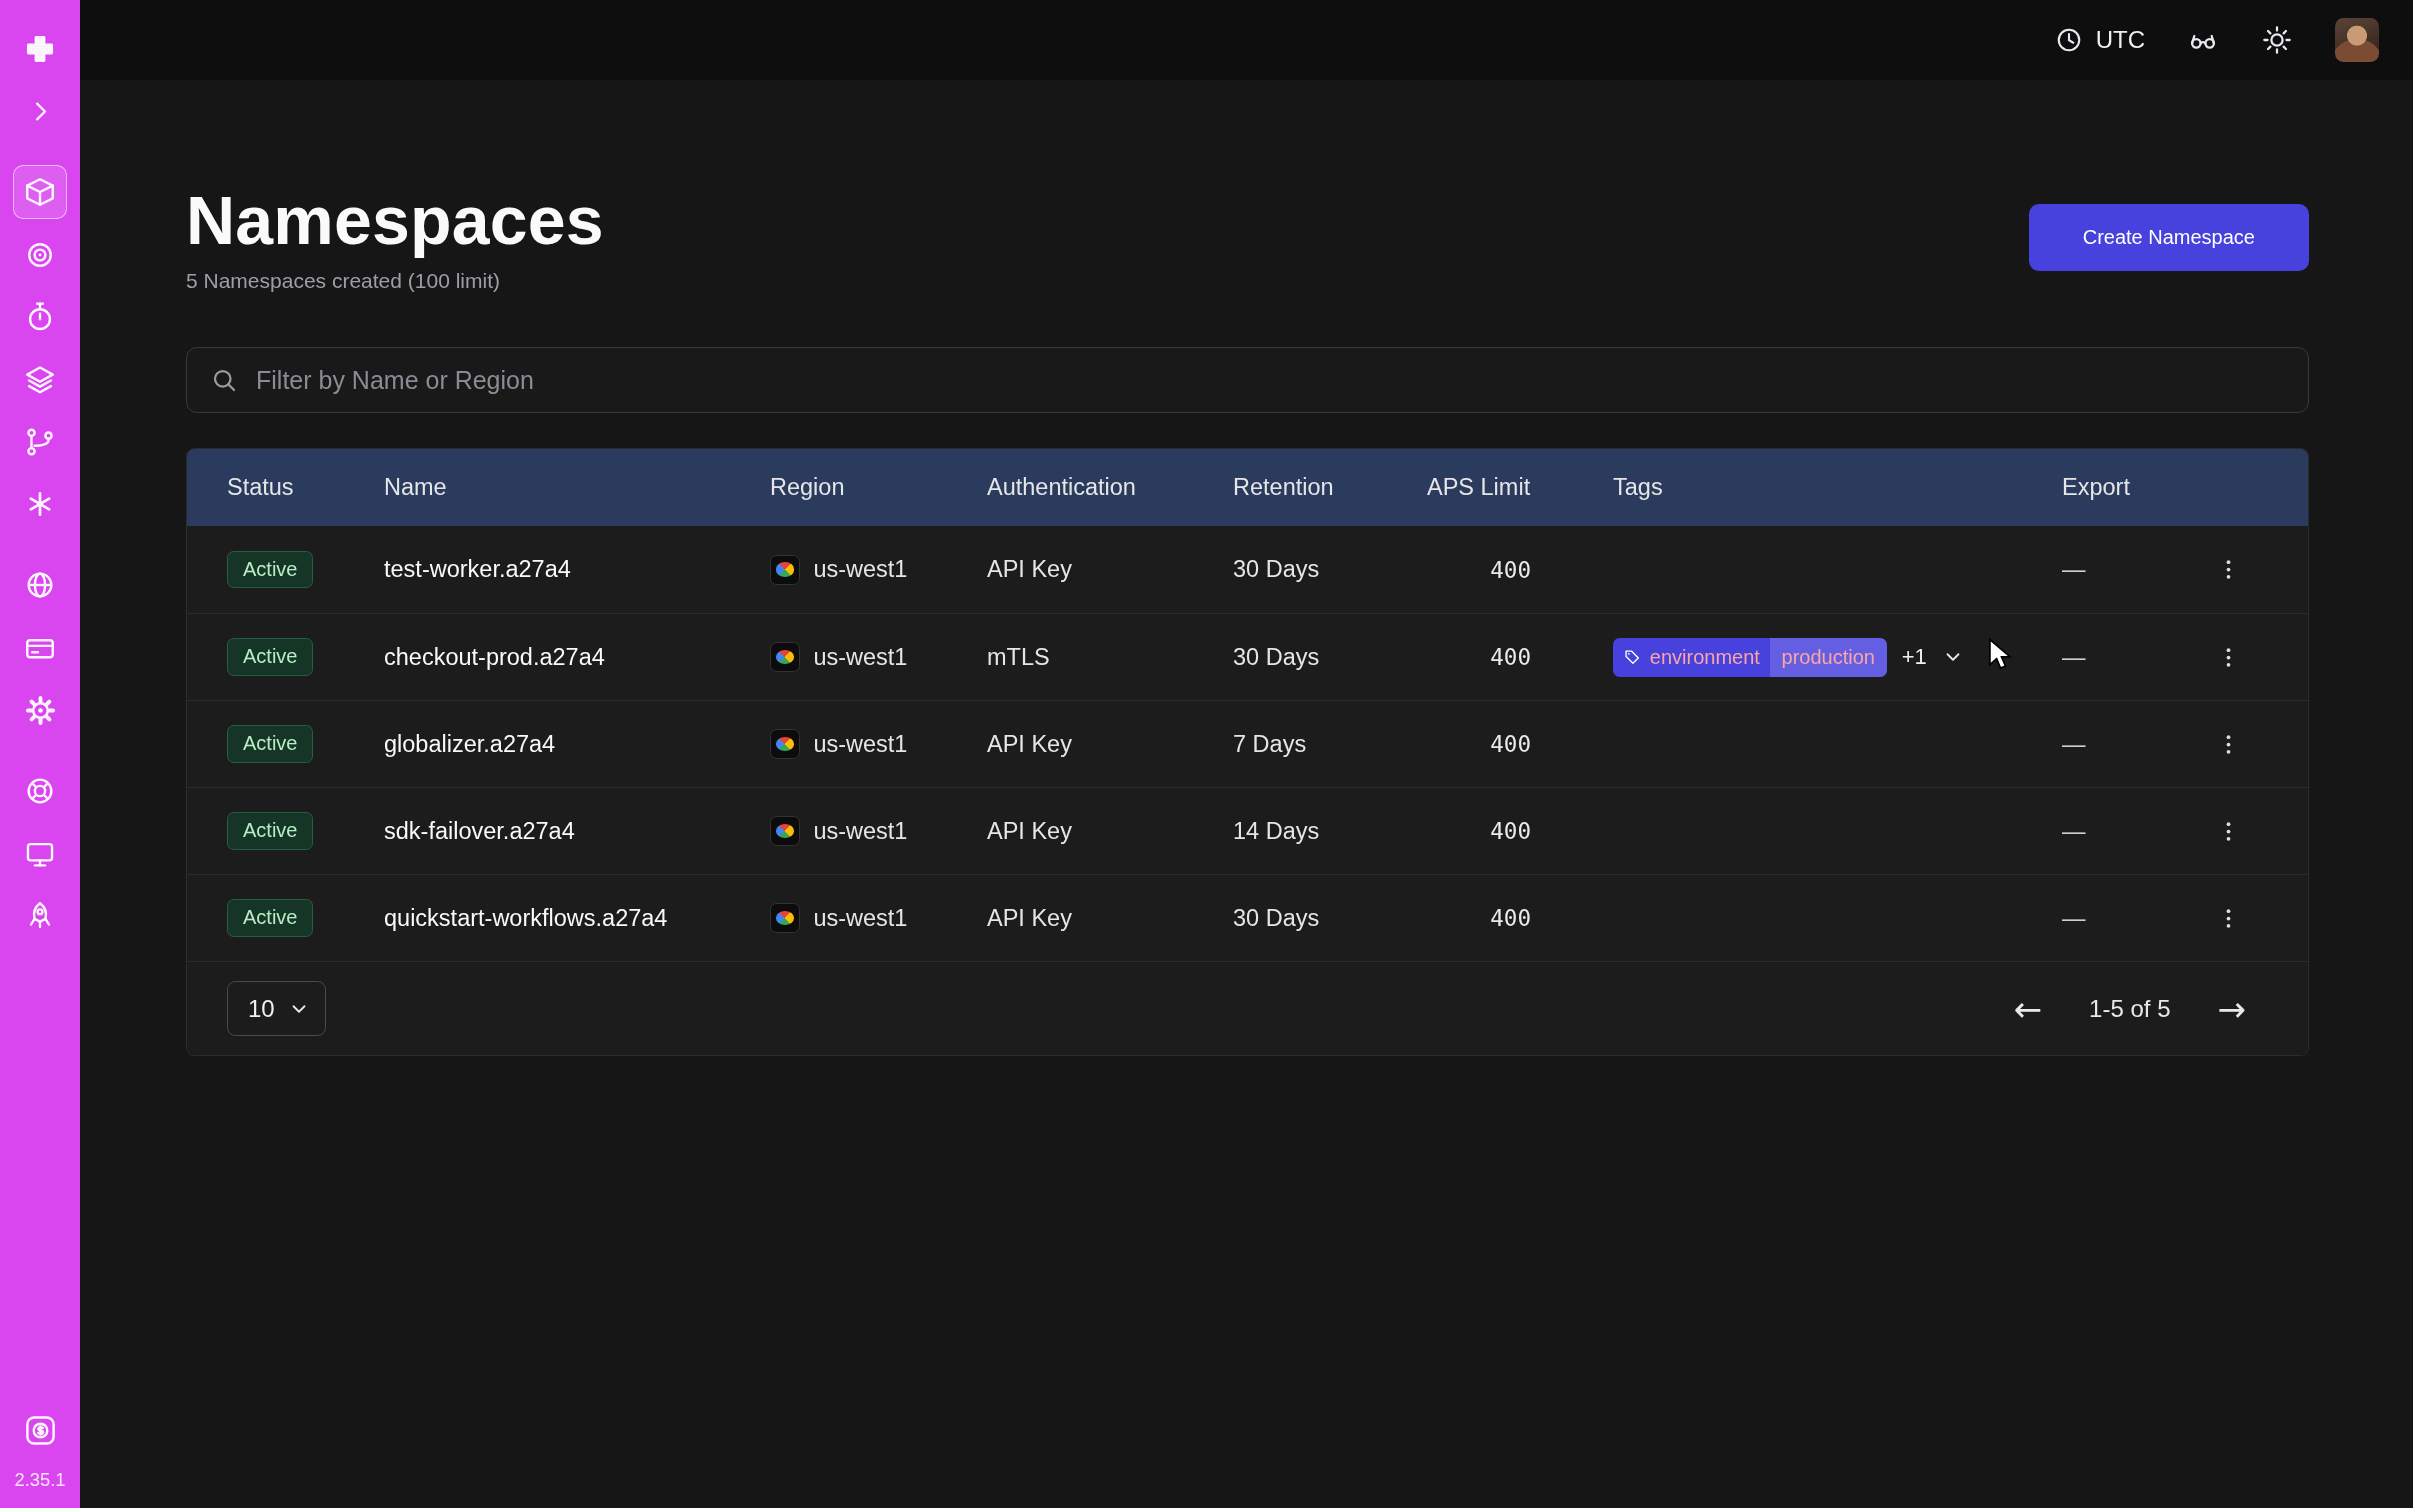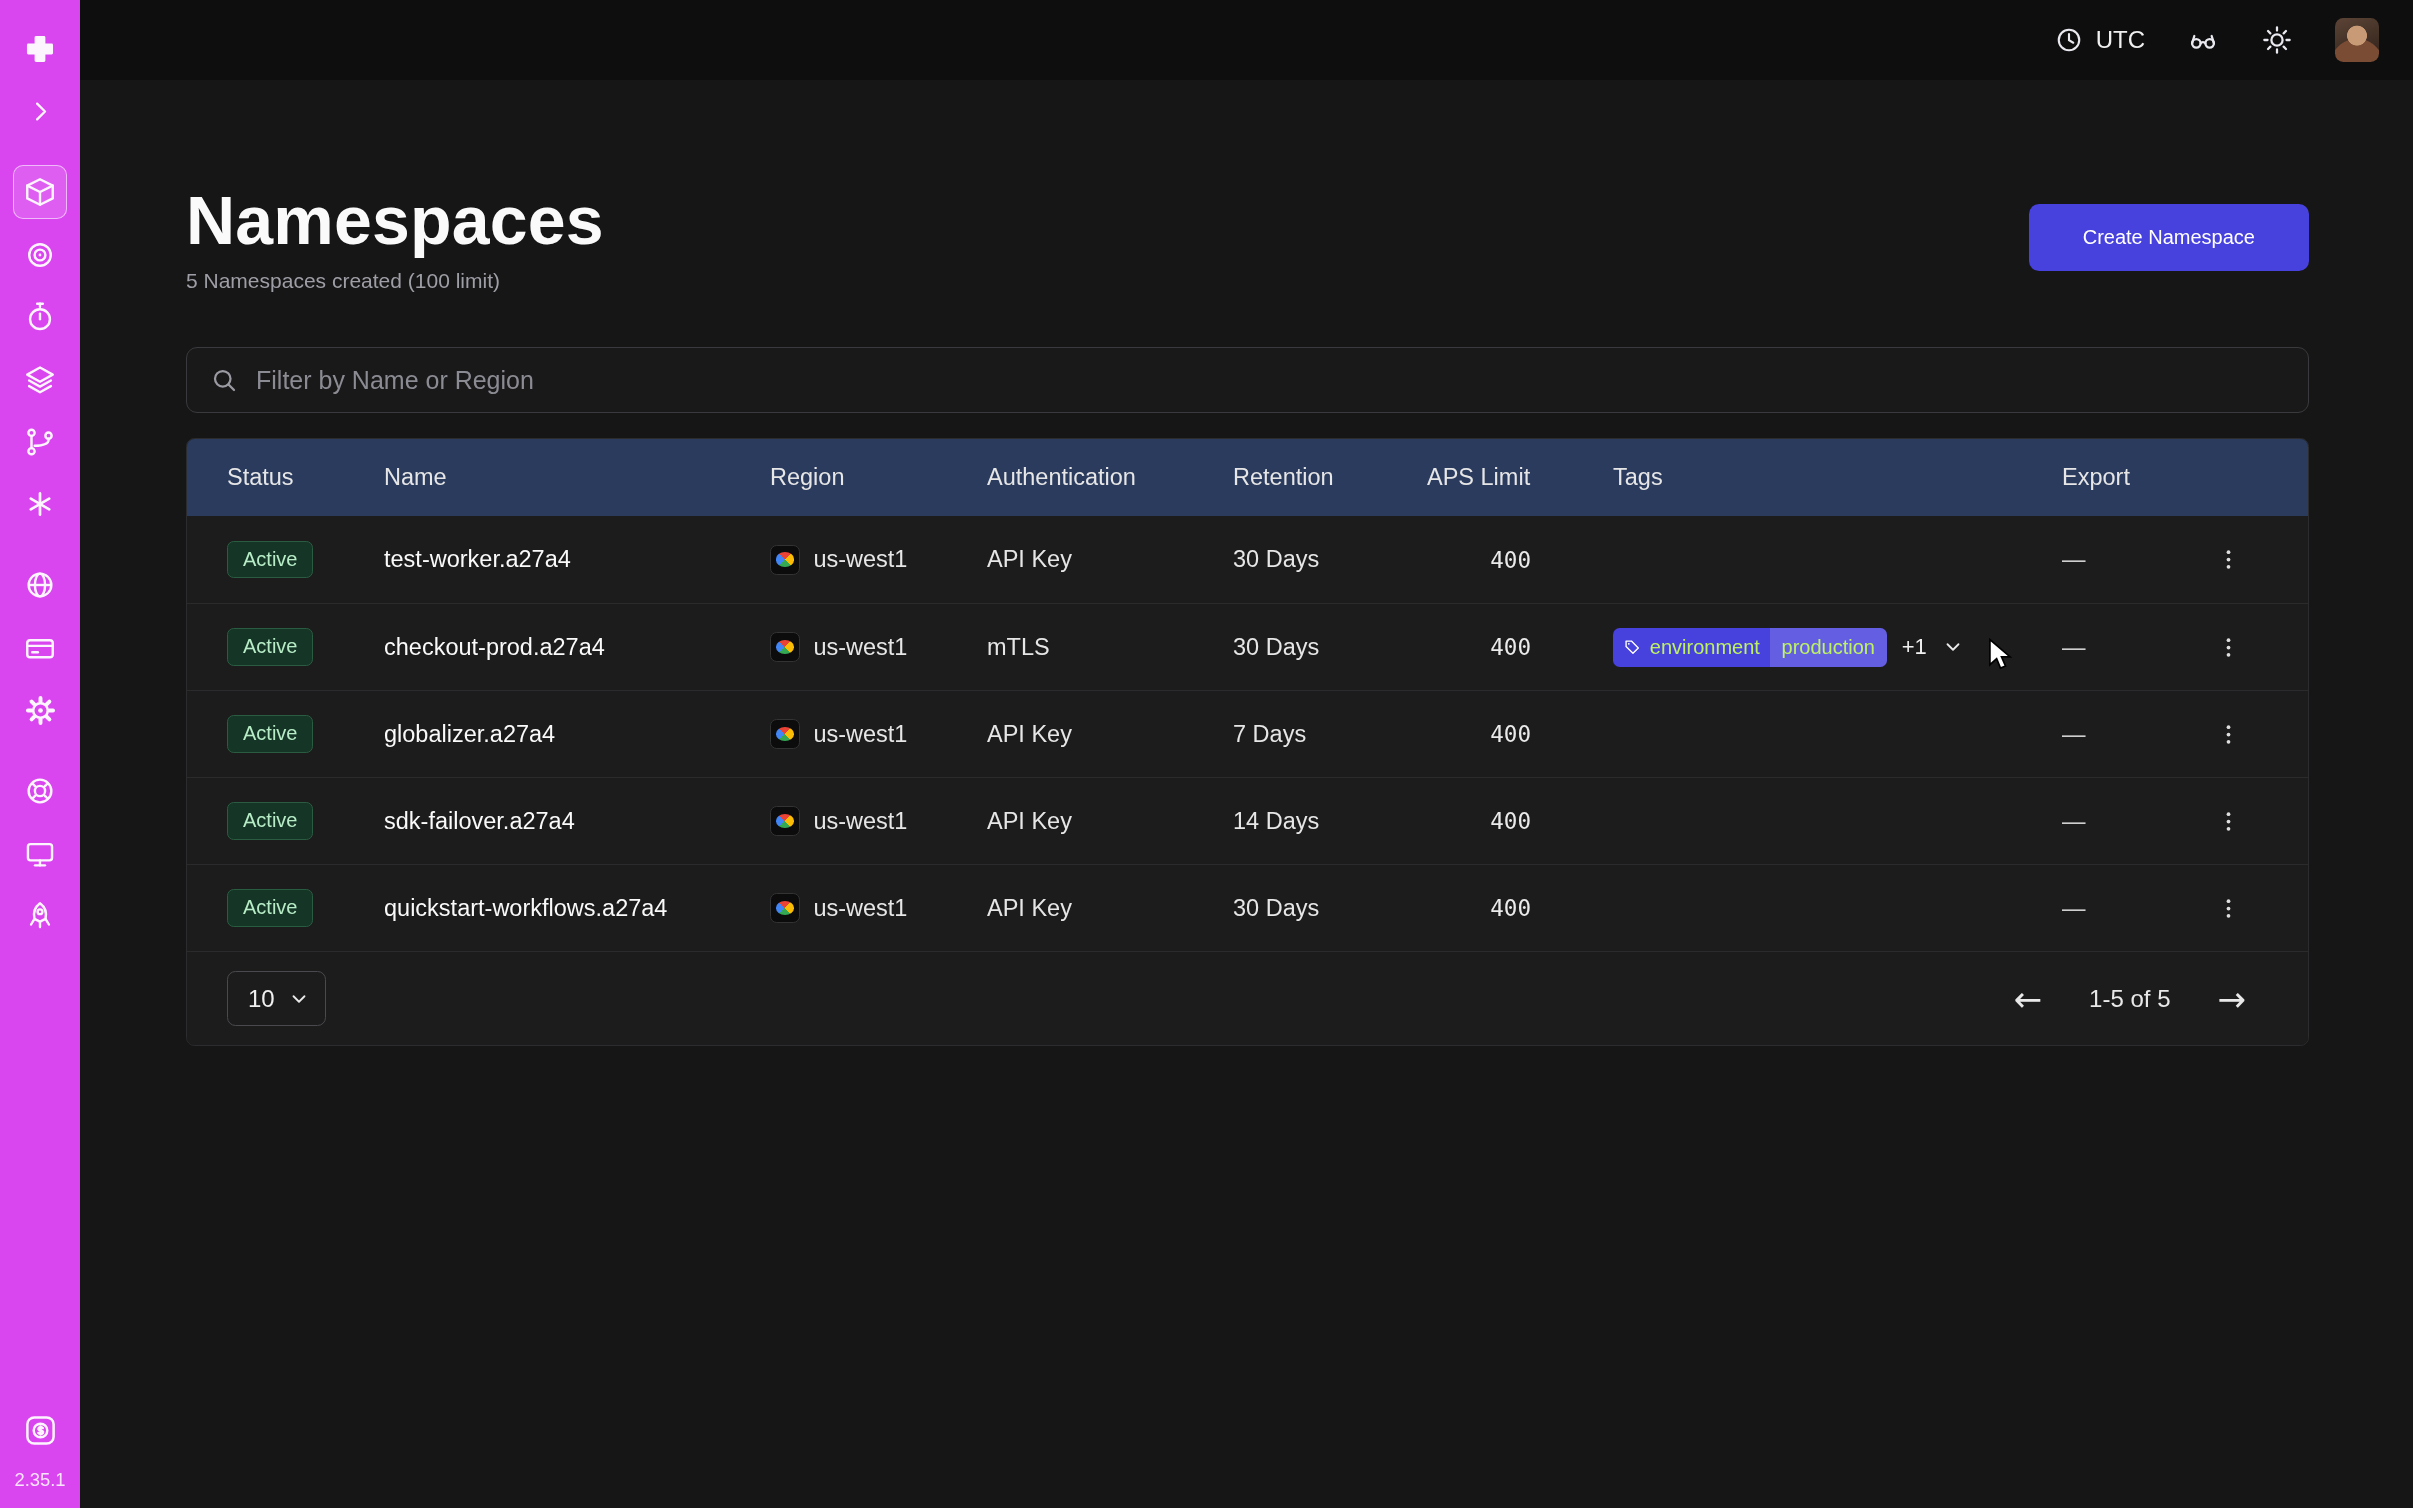--- a/index.html
+++ b/index.html
@@ -59,21 +59,21 @@
     background:#19191a; display:flex; align-items:center; gap:17px; padding:0 22px;
   }
   .filter-input{
     flex:1; background:transparent; border:none; outline:none;
     font-size:25px; color:#e8e8e8; font-family:inherit;
   }
   .filter-input::placeholder{ color:#8b8b93; }
 
   
   .table-card{
-    margin-top:25px; border:0.8px solid #2c2c2e; border-radius:8.4px; overflow:hidden;
+    margin-top:35px; border:0.8px solid #2c2c2e; border-radius:8.4px; overflow:hidden;
     background:#1c1c1d;
   }
   .grid{
     display:grid;
     grid-template-columns:157px 386px 217px 246px 194px 186px 449px minmax(0,1fr);
     align-items:center; padding-left:40px;
   }
   .thead{ background:#2a3b5e; height:77px; }
   .th{ font-size:23.5px; font-weight:500; color:#f2f4f9; }
   .trow{ height:87px; background:#1c1c1d; }
@@ -89,21 +89,21 @@
   .region{ gap:13.4px; }
   .gcpbox{ width:30px;height:30px;border-radius:6.7px;background:#0c0c0d;border:0.8px solid #333;
     display:flex;align-items:center;justify-content:center;}
   .gcpcloud{ width:18.4px;height:14.2px;border-radius:50% / 48%;
     background:conic-gradient(from -45deg,#ea4335 0 25%,#fbbc05 0 50%,#34a853 0 75%,#4285f4 0);}
   .apsbox{ display:inline-block; width:104px; text-align:right;
     font-family:"DejaVu Sans Mono",monospace; font-size:22.6px; color:#eaeaea;}
   .tags-cell{ gap:15px; }
   .tag-pill{
     display:inline-flex; align-items:center; height:39px; border-radius:6.7px; overflow:hidden;
-    background:#4741dd; color:#bef264; font-size:20px; cursor:pointer;
+    background:#4741dd; color:#fca5a5; font-size:20px; cursor:pointer;
   }
   .tag-pill .tic{ padding:0 3.4px 0 10px; display:flex; align-items:center;}
   .tag-key{ padding:0 10px 0 5px; }
   .tag-val{ background:rgba(255,255,255,.16); height:100%; display:flex; align-items:center; padding:0 11.7px;}
   .tag-more{ font-size:22px; color:#f0f0f0; cursor:pointer;}
   .export-cell{ justify-content:space-between; padding-right:62px; }
   .dash{ color:#cfcfcf; font-size:23.5px; }
   .kebab{ background:none; border:none; cursor:pointer; padding:5px; }
 
   

